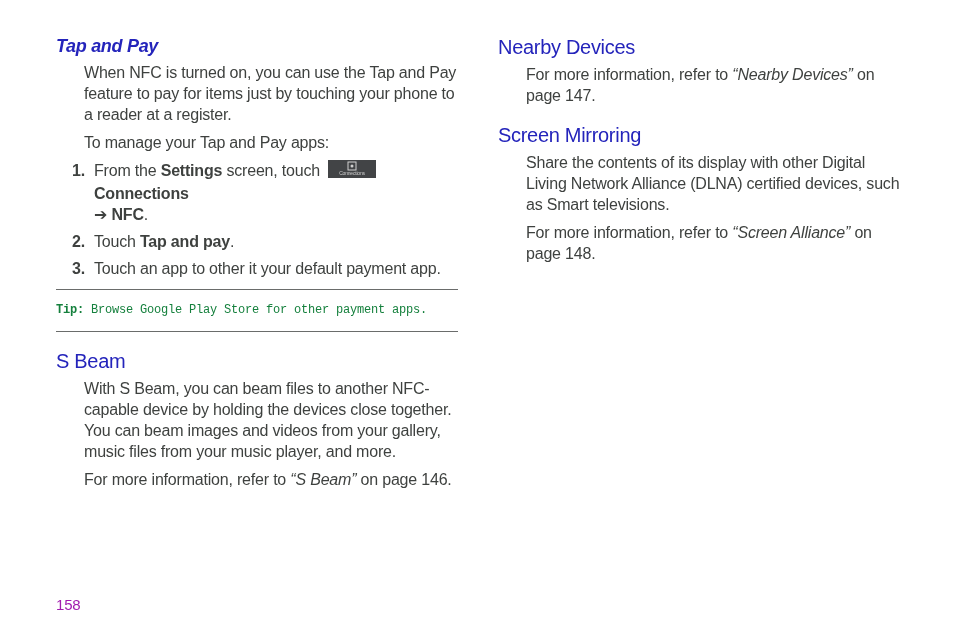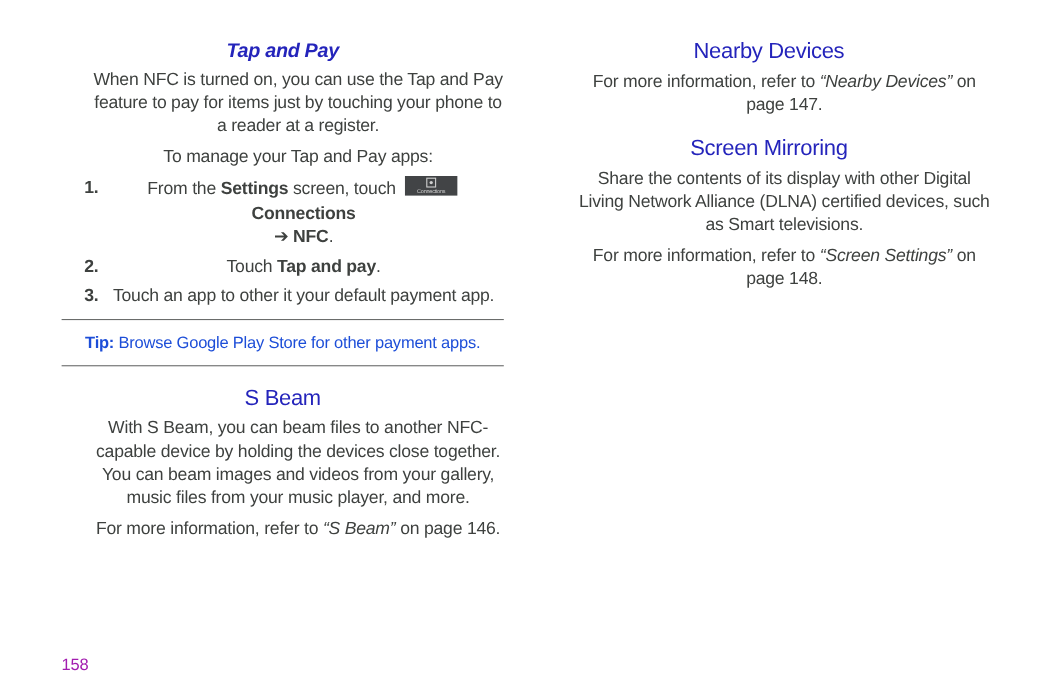--- a/index.html
+++ b/index.html
@@ -16,21 +16,20 @@
       position: relative;
     }
     .page {
       display: flex;
       gap: 40px;
       padding: 36px 54px 0 56px;
     }
     .column {
       flex: 1;
       min-width: 0;
-      text-align: center;
     }
     .heading-italic {
       color: #2424bb;
       font-weight: bold;
       font-style: italic;
       font-size: 18px;
       font-stretch: condensed;
       margin-bottom: 5px;
       letter-spacing: -0.3px;
     }
@@ -77,25 +76,26 @@
     }
     .italic {
       font-style: italic;
     }
     .hr {
       border: none;
       border-top: 1px solid #6a6c6b;
       margin: 10px 0;
     }
     .tip-row {
-      font-size: 15px;
+      font-size: 12px;
       line-height: 21px;
-      color: #1d4ed8;
+      color: #15803d;
       font-stretch: condensed;
       letter-spacing: -0.2px;
+      font-family: Liberation Mono, monospace;
     }
     .section {
       margin-bottom: 18px;
     }
     .icon-connections {
       display: inline-block;
       vertical-align: middle;
       margin: 0 2px 0 4px;
     }
     .page-number {
@@ -168,20 +168,20 @@
       <div class="heading-regular">Nearby Devices</div>
       <div class="para">
         <span>For more information, refer to </span><span class="italic">“Nearby Devices”</span><span> on page 147.</span>
       </div>
     </div>
 
     <div class="section">
       <div class="heading-regular">Screen Mirroring</div>
       <div class="para">Share the contents of its display with other Digital Living Network Alliance (DLNA) certified devices, such as Smart televisions.</div>
       <div class="para">
-        <span>For more information, refer to </span><span class="italic">“Screen Settings”</span><span> on page 148.</span>
+        <span>For more information, refer to </span><span class="italic">“Screen Alliance”</span><span> on page 148.</span>
       </div>
     </div>
 
   </div>
 </div>
 
 <div class="page-number">158</div>
 
 </body></html>

